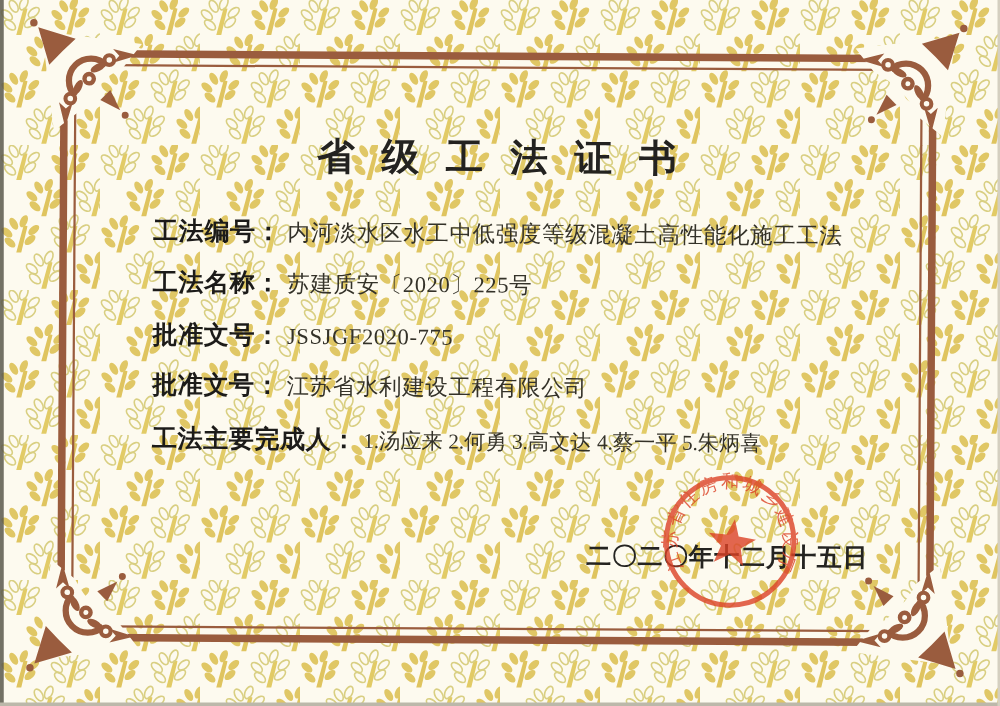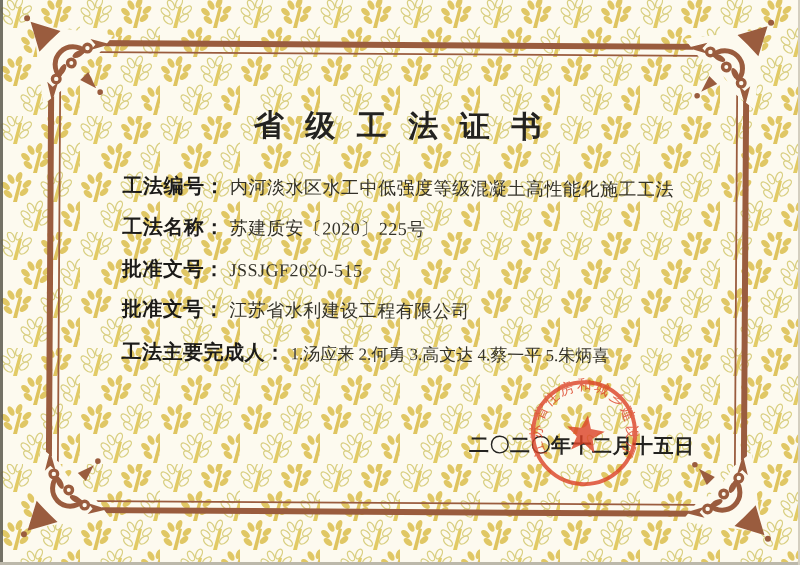--- a/index.html
+++ b/index.html
@@ -105,21 +105,21 @@
 
     <div class="title">省 级 工 法 证 书</div>
 
     <div class="field" style="left:122px;top:174px;">
       <span class="label">工法编号：</span><span class="value">内河淡水区水工中低强度等级混凝土高性能化施工工法</span>
     </div>
     <div class="field" style="left:122px;top:215px;">
       <span class="label">工法名称：</span><span class="value">苏建质安〔2020〕225号</span>
     </div>
     <div class="field" style="left:122px;top:257px;">
-      <span class="label">批准文号：</span><span class="value">JSSJGF2020-515</span>
+      <span class="label">批准文号：</span><span class="value">JSSJGF2020-775</span>
     </div>
     <div class="field" style="left:122px;top:297px;">
       <span class="label">批准文号：</span><span class="value">江苏省水利建设工程有限公司</span>
     </div>
     <div class="field" style="left:122px;top:340px;">
       <span class="label">工法主要完成人：</span><span class="value small">1.汤应来  2.何勇  3.高文达  4.蔡一平  5.朱炳喜</span>
     </div>
 
     <div class="date">二〇二〇年十二月十五日</div>
 

